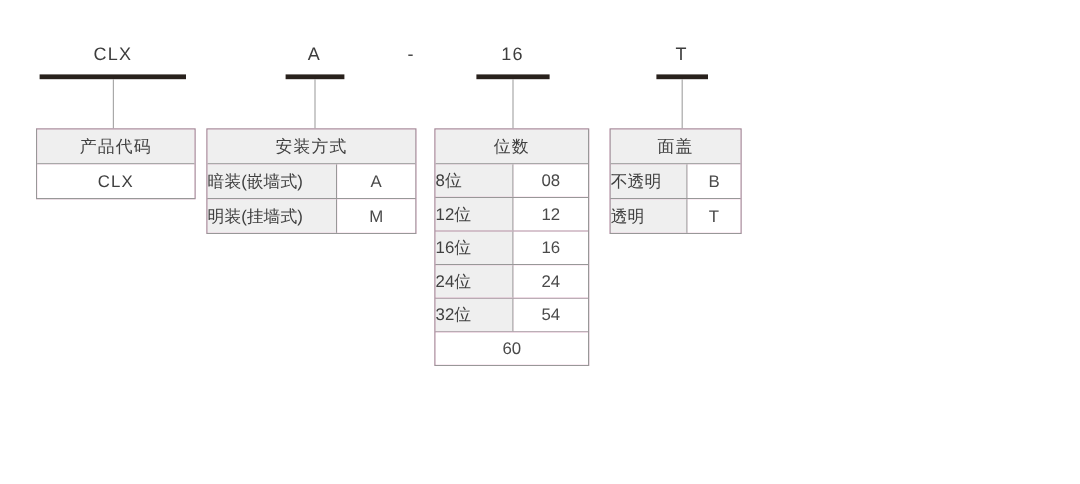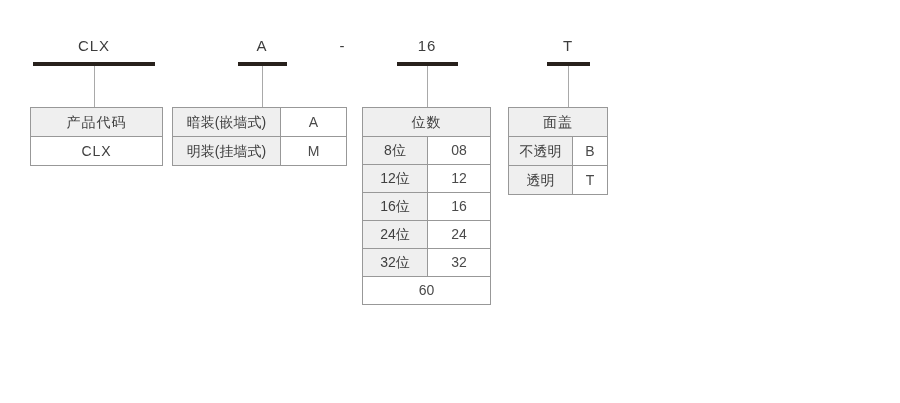--- a/index.html
+++ b/index.html
@@ -25,21 +25,21 @@
   .hdr {
     height:28px; line-height:28px; text-align:center;
     background:#efefef; border-bottom:1px solid #989898;
     white-space:nowrap; letter-spacing:1px;
   }
   .row { display:flex; height:28px; line-height:28px; border-bottom:1px solid #989898; }
   .tbl .row:last-child { border-bottom:none; }
   .t3 .row { height:27px; line-height:27px; }
   .cell-label {
     width:var(--lw); background:#efefef; border-right:1px solid #989898;
-    text-align:center; white-space:nowrap; box-sizing:border-box;
+    text-align:left; white-space:nowrap; box-sizing:border-box;
   }
   .cell-value { flex:1; text-align:center; background:#ffffff; color:#4a4a4a; }
   .cell-full { flex:1; text-align:center; background:#ffffff; letter-spacing:1px; }
 </style>
 </head>
 <body>
 
 <div class="canvas">
 
   <div class="code" style="left:94px">CLX</div>
@@ -59,20 +59,21 @@
   <div class="conn" style="left:568px"></div>
 
   <div class="tbl" style="left:30px;width:133px">
     <div class="hdr">产品代码</div>
     <div class="row">
       <div class="cell-full">CLX</div>
     </div>
   </div>
 
   <div class="tbl" style="left:172px;width:175px;--lw:108px">
+    <div class="hdr">安装方式</div>
     <div class="row">
       <div class="cell-label">暗装(嵌墙式)</div>
       <div class="cell-value">A</div>
     </div>
     <div class="row">
       <div class="cell-label">明装(挂墙式)</div>
       <div class="cell-value">M</div>
     </div>
   </div>
 
@@ -89,28 +90,28 @@
     <div class="row">
       <div class="cell-label">16位</div>
       <div class="cell-value">16</div>
     </div>
     <div class="row">
       <div class="cell-label">24位</div>
       <div class="cell-value">24</div>
     </div>
     <div class="row">
       <div class="cell-label">32位</div>
-      <div class="cell-value">32</div>
+      <div class="cell-value">54</div>
     </div>
     <div class="row">
       <div class="cell-value">60</div>
     </div>
   </div>
 
-  <div class="tbl" style="left:508px;width:100px;--lw:64px">
+  <div class="tbl" style="left:508px;width:110px;--lw:64px">
     <div class="hdr">面盖</div>
     <div class="row">
       <div class="cell-label">不透明</div>
       <div class="cell-value">B</div>
     </div>
     <div class="row">
       <div class="cell-label">透明</div>
       <div class="cell-value">T</div>
     </div>
   </div>

